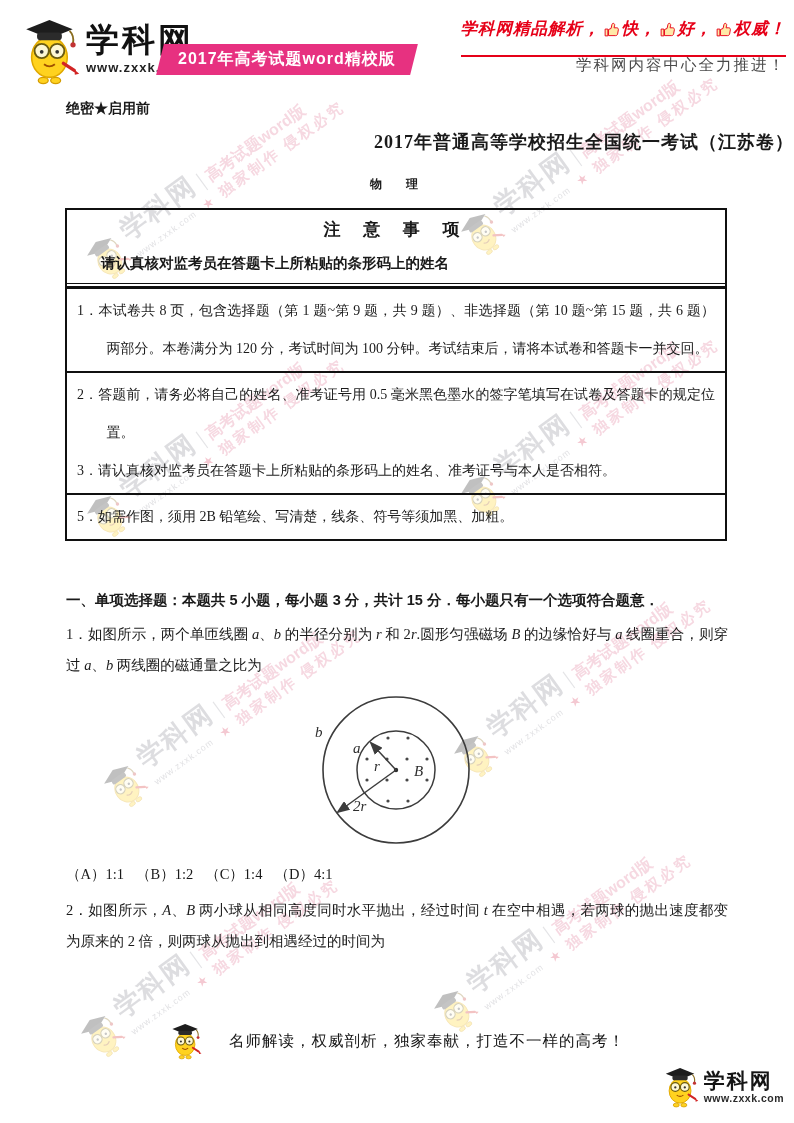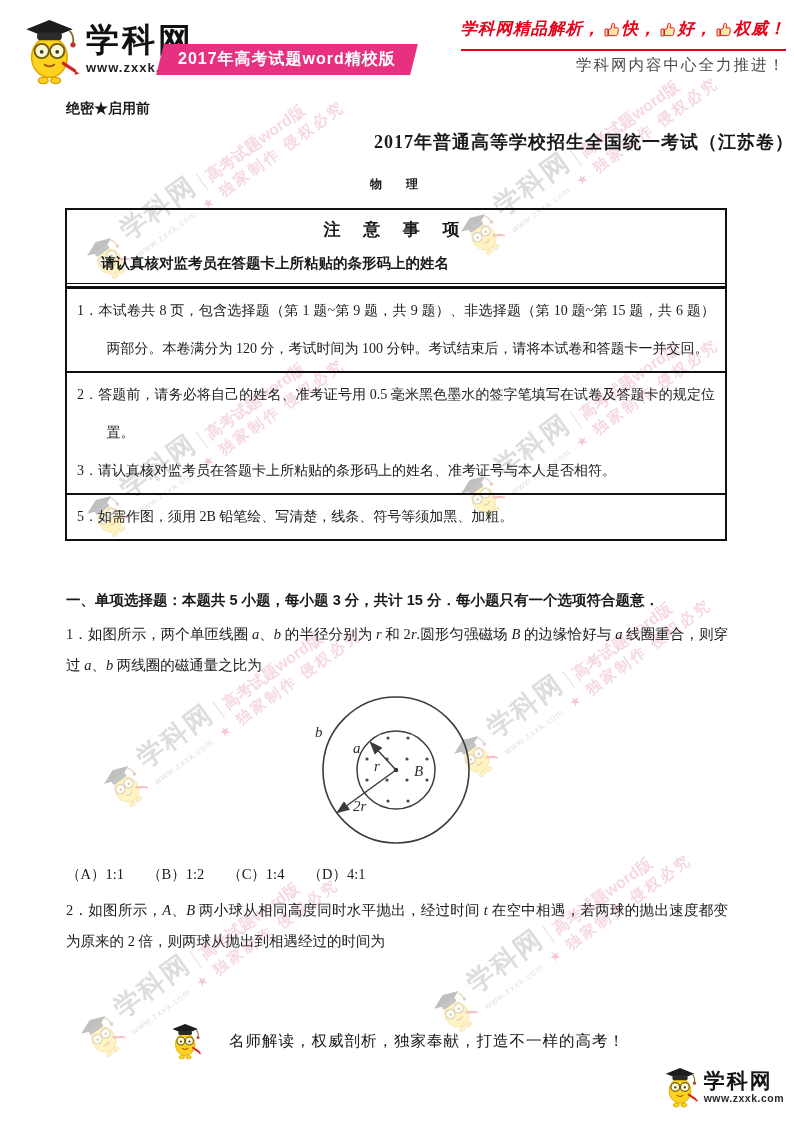--- a/index.html
+++ b/index.html
@@ -31,21 +31,21 @@
   .brand-url{font-family:"Liberation Sans",sans-serif;font-weight:bold;font-size:13px;
              color:#222;letter-spacing:1px;margin-top:2px;}
   .banner{position:absolute;left:160px;top:44px;height:31px;background:#e73180;
           transform:skewX(-14deg);display:flex;align-items:center;padding:0 18px;}
   .banner span{display:inline-block;transform:skewX(14deg);color:#fff;
                font-family:"Liberation Sans",sans-serif;font-weight:bold;font-size:16px;
                letter-spacing:1px;}
   .slogan-red{position:absolute;right:8px;top:18px;display:flex;align-items:center;
               color:#e60018;font-family:"Liberation Sans",sans-serif;font-weight:bold;
               font-style:italic;font-size:16.5px;letter-spacing:1px;
-              padding-bottom:9px;border-bottom:2px solid #e60018;}
+              padding-bottom:15px;border-bottom:2px solid #e60018;}
   .thumb-icon{width:17px;height:17px;margin:0 2px;}
   .slogan-sub{position:absolute;right:8px;top:55px;color:#4a4a4a;font-size:15.5px;
               letter-spacing:2px;}
 
   
   .classification{position:absolute;left:66px;top:100px;font-family:"Liberation Sans",sans-serif;
                   font-weight:bold;font-size:14px;}
   .doc-title{position:absolute;left:0;right:0;top:130px;text-align:right;
              font-weight:bold;font-size:18px;letter-spacing:1px;}
   .doc-subject{position:absolute;left:0;right:0;top:176px;text-align:center;
@@ -64,21 +64,21 @@
                text-align:justify;}
 
   
   .body-text{position:absolute;left:66px;top:585px;width:662px;font-size:14.5px;}
   .section-heading{font-family:"Liberation Sans",sans-serif;font-weight:bold;font-size:14.5px;
                    line-height:30px;margin:0;}
   .q-para{margin:4px 0 0;line-height:31px;text-align:justify;}
   .var{font-style:italic;font-family:"Liberation Serif",serif;}
   .figure-wrap{display:flex;justify-content:center;margin:4px 0 2px;}
   .fig-label{font-family:"Liberation Serif",serif;font-style:italic;font-size:15px;fill:#2e2e2e;}
-  .options-row{display:flex;gap:23px;margin:6px 0 0;line-height:26px;}
+  .options-row{display:flex;gap:12px;margin:6px 0 0;line-height:26px;}
 
   
   .footer-slogan{position:absolute;left:0;right:0;top:1022px;display:flex;
                  justify-content:center;align-items:center;gap:26px;}
   .footer-mascot{width:34px;height:38px;}
   .footer-text{font-size:15.5px;letter-spacing:1px;color:#141414;}
   .corner-brand{position:absolute;right:10px;top:1066px;display:flex;align-items:center;gap:4px;}
   .corner-mascot{width:38px;height:42px;}
   .corner-main{font-family:"Liberation Sans",sans-serif;font-weight:bold;font-size:21px;
                color:#151515;letter-spacing:2px;line-height:22px;}

